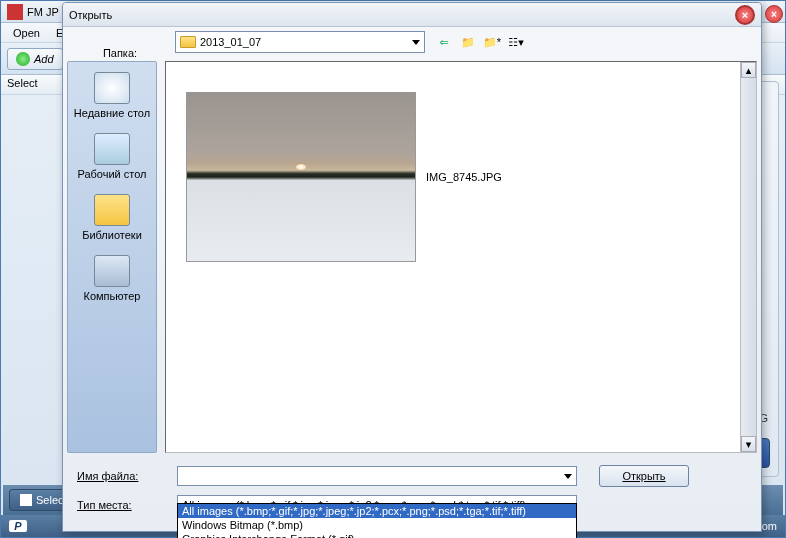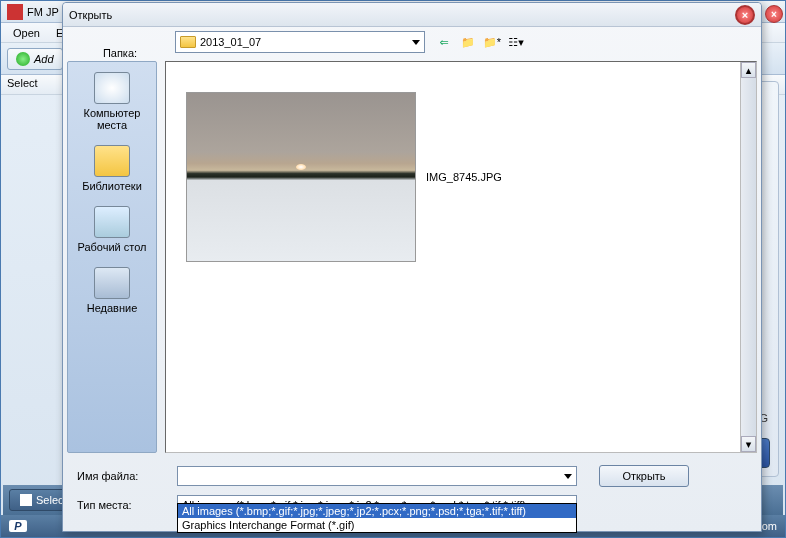--- a/index.html
+++ b/index.html
@@ -56,21 +56,21 @@
 .file-area { flex: 1; background: #fff; border: 1px inset #bbb; margin: 4px; position: relative; overflow: hidden; }
 .thumbs { display: flex; gap: 40px; padding: 30px 20px; }
 .thumb { display: flex; align-items: center; gap: 10px; }
 .thumb-img { width: 230px; height: 170px; border: 1px solid #999; background: linear-gradient(to bottom, #9a9490 0%, #aca49c 35%, #b8a690 42%, #c8b89c 46%, #2a3028 48%, #1c221a 50%, #dce0e4 52%, #e8ecf0 100%); position: relative; }
 .sun { position: absolute; top: 42%; left: 48%; width: 10px; height: 6px; background: radial-gradient(#fff,#fc8); border-radius: 50%; }
 .scrollbar-v { position: absolute; right: 0; top: 0; bottom: 0; width: 16px; background: linear-gradient(90deg,#e8ecf2,#d4dce6); border-left: 1px solid #bbb; }
 .sb-btn { height: 16px; background: linear-gradient(#f4f6f9,#d8e0ea); border: 1px solid #aab; display: flex; align-items: center; justify-content: center; }
 .sb-track { position: absolute; top: 16px; bottom: 16px; left: 0; right: 0; }
 
 .dlg-bottom { padding: 8px 14px; display: flex; flex-direction: column; gap: 8px; position: relative; }
-.field-row { display: flex; align-items: center; gap: 10px; }
+.field-row { display: flex; align-items: center; gap: 10px; text-decoration: underline; }
 .field-row label { width: 90px; text-align: left; }
 .combo { flex: 1; height: 20px; border: 1px solid #7a90ac; background: #fff; display: flex; align-items: center; padding: 0 4px; position: relative; max-width: 400px; }
 .combo .dd-arrow { margin-left: auto; }
 .dlg-btn { width: 90px; height: 22px; background: linear-gradient(#f4f7fb,#d8e2ee); border: 1px solid #6b84a4; border-radius: 3px; display: flex; align-items: center; justify-content: center; margin-left: 12px; }
 
 .dropdown-list { position: absolute; top: 46px; left: 114px; width: 400px; background: #fff; border: 1px solid #000; z-index: 10; max-height: 180px; overflow: hidden; }
 .dropdown-list .opt { padding: 1px 4px; white-space: nowrap; overflow: hidden; }
 .dropdown-list .opt.sel { background: #316ac5; color: #fff; }
 </style>
 </head>
@@ -148,33 +148,33 @@
       <div class="nav-ico">📁</div>
       <div class="nav-ico">📁*</div>
       <div class="nav-ico">☷▾</div>
     </div>
   </div>
 
   <div class="dlg-body">
     <div class="places">
       <div class="place">
         <div class="place-ico recent"></div>
-        <span>Компьютер места</span>
+        <span>Недавние стол</span>
+      </div>
+      <div class="place">
+        <div class="place-ico"></div>
+        <span>Рабочий стол</span>
       </div>
       <div class="place">
         <div class="place-ico lib"></div>
         <span>Библиотеки</span>
       </div>
       <div class="place">
-        <div class="place-ico"></div>
-        <span>Рабочий стол</span>
-      </div>
-      <div class="place">
         <div class="place-ico comp"></div>
-        <span>Недавние</span>
+        <span>Компьютер</span>
       </div>
     </div>
 
     <div class="file-area">
       <div class="thumbs">
         <div class="thumb">
           <div class="thumb-img">
               <div class="sun"></div>
             </div>
           <span>IMG_8745.JPG</span>
@@ -202,17 +202,18 @@
     <div class="field-row">
       <label>Тип места:</label>
       <div class="combo">
         <span style="overflow:hidden;white-space:nowrap;">All images (*.bmp;*.gif;*.jpg;*.jpeg;*.jp2;*.pcx;*.png;*.psd;*.tga;*.tif;*.tiff)</span>
         <div class="dd-arrow"></div>
       </div>
     </div>
 
     <div class="dropdown-list">
       <div class="opt sel">All images (*.bmp;*.gif;*.jpg;*.jpeg;*.jp2;*.pcx;*.png;*.psd;*.tga;*.tif;*.tiff)</div>
+      <div class="opt">Windows Bitmap (*.bmp)</div>
       <div class="opt">Graphics Interchange Format (*.gif)</div>
 
     </div>
   </div>
 </div>
 
 </body></html>

